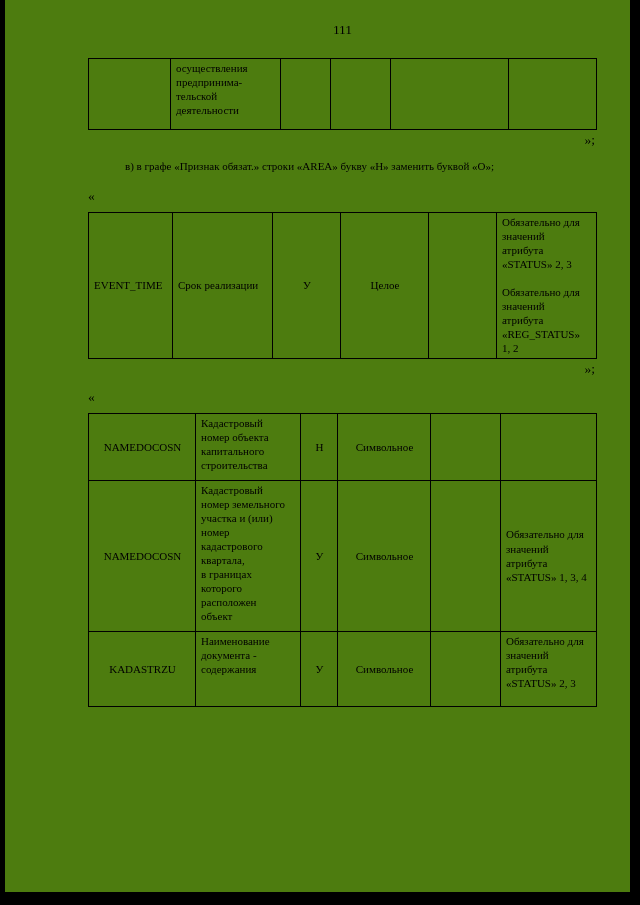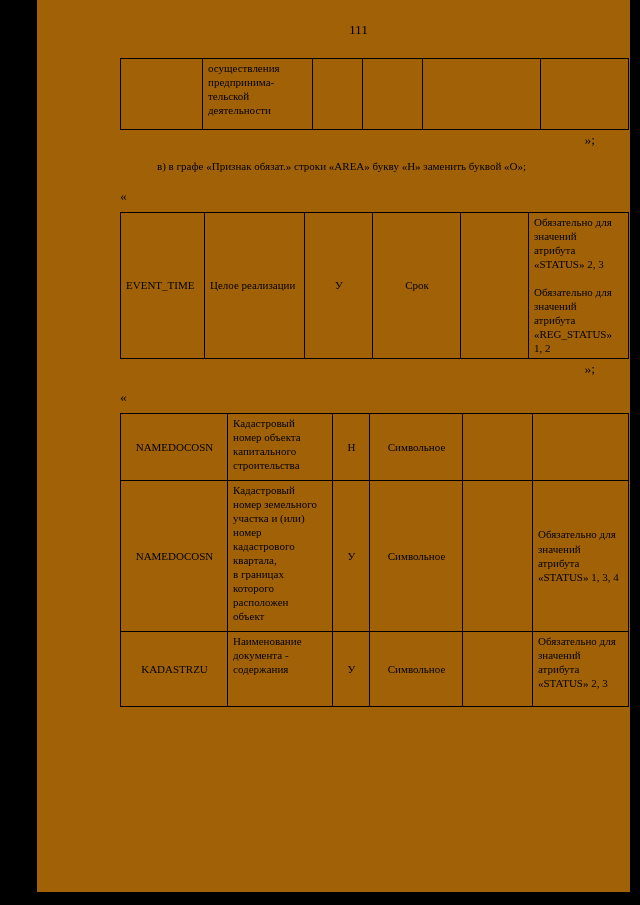--- a/index.html
+++ b/index.html
@@ -6,23 +6,22 @@
   body {
     width:640px; height:905px;
     background:#000;
     position:relative;
     font-family:"Liberation Serif","DejaVu Serif",serif;
     color:#000;
   }
   .page {
     position:absolute;
     left:5px; top:0; right:10px; bottom:13px;
-    background:#a16207;
+    background:#4d7c0f;
     overflow:hidden;
-    margin-left:32px;
   }
   .content {
     padding:22px 33px 0 83px;
   }
   .page-number {
     text-align:center;
     font-size:13.5px;
     margin-bottom:20px;
   }
   table {
@@ -108,23 +107,23 @@
         <col style="width:84px">
           <col style="width:100px">
           <col style="width:68px">
         <col style="width:88px">
           <col style="width:68px">
           <col style="width:100px">
       </colgroup>
       <tbody>
           <tr class="row-event">
         <td>EVENT_TIME</td>
-        <td>Целое реализации</td>
+        <td>Срок реализации</td>
         <td class="ta-center">У</td>
-        <td class="ta-center">Срок</td>
+        <td class="ta-center">Целое</td>
         <td></td>
         <td class="va-top">Обязательно для
 значений
 атрибута
 «STATUS» 2, 3
 
 Обязательно для
 значений
 атрибута
 «REG_STATUS»

